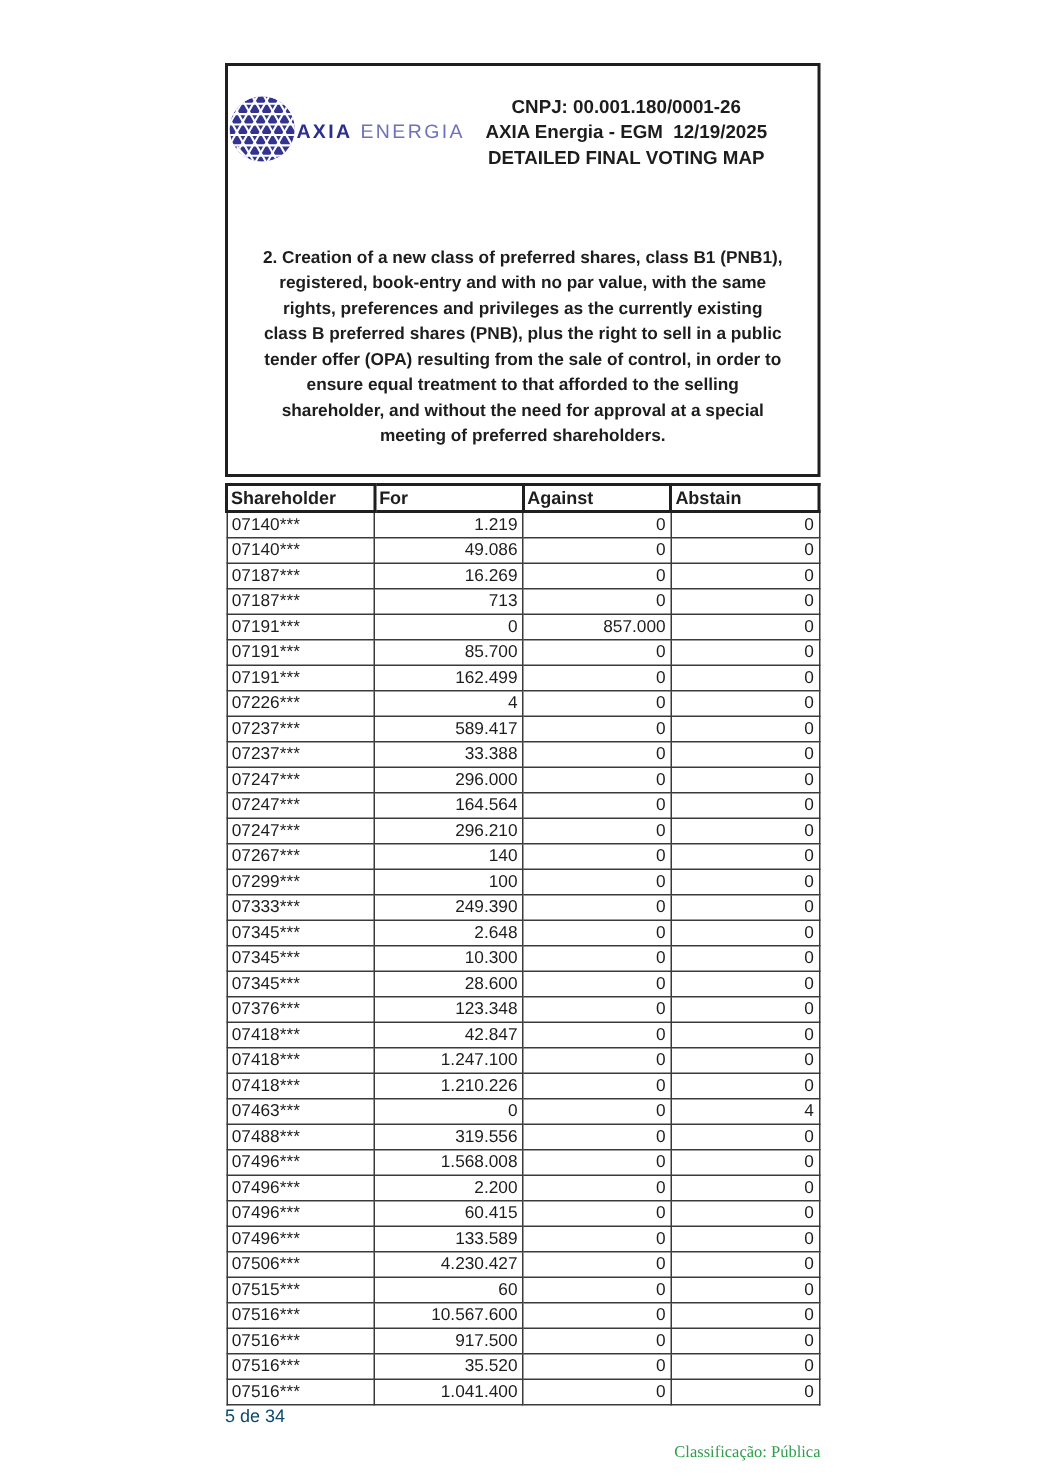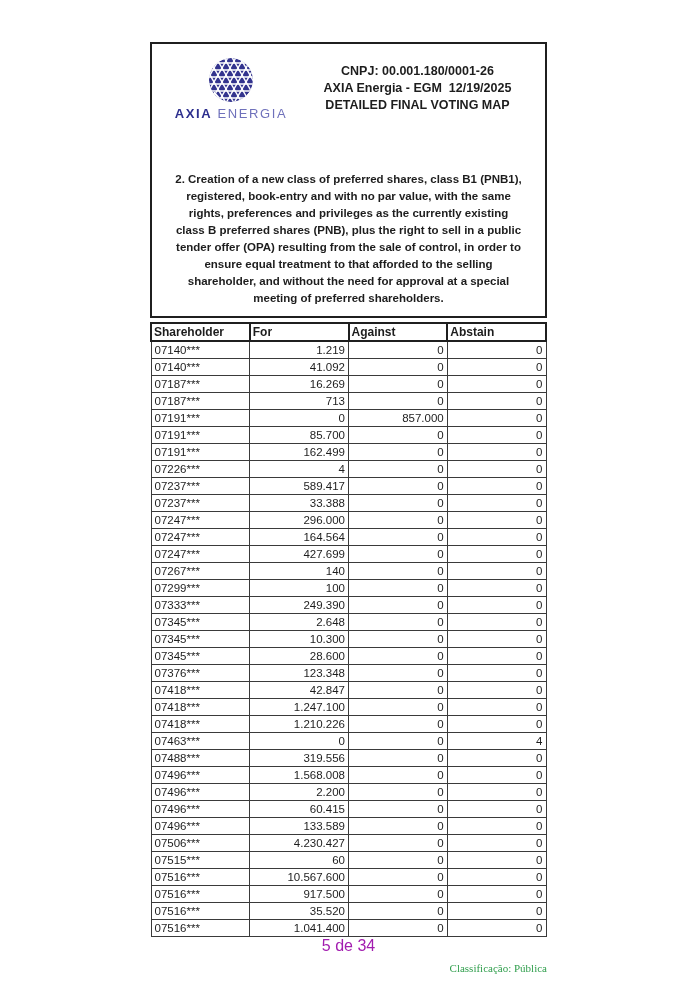--- a/index.html
+++ b/index.html
@@ -16,21 +16,21 @@
   .content-box {
     position: absolute;
     left: 150px; top: 42px;
     width: 397px; height: 276px;
     border: 2px solid #1f1f1f;
     background: #ffffff;
   }
   .header-flex { display: flex; padding-top: 12px; }
   .logo-block {
     width: 158px;
-    display: flex; flex-direction: column; align-items: center;
+    display: flex; flex-direction: row; align-items: center;
     padding-top: 1px;
     text-align: right;
   }
   .sphere { width: 46px; height: 46px; }
   .wordmark {
     margin-top: 3px;
     font-size: 13px;
     letter-spacing: 1.6px;
     white-space: nowrap;
     color: #2d2f8e;
@@ -85,23 +85,23 @@
     overflow: hidden;
   }
   td.cell-id  { text-align: left; padding-left: 2px; }
   td.cell-num { text-align: right; padding-right: 3px; }
 
   
   .page-number {
     position: absolute;
     left: 150px; top: 937px;
     width: 397px;
-    text-align: center;
-    font-size: 16px;
-    color: #a21caf;
+    text-align: left;
+    font-size: 12px;
+    color: #0c4a6e;
   }
   .classification {
     position: absolute;
     left: 150px; top: 962px;
     width: 397px;
     text-align: right;
     font-size: 11px;
     color: #2f9e4c;
     font-family: Liberation Serif, serif;
   }
@@ -171,21 +171,21 @@
   </thead>
   <tbody>
       <tr>
     <td class="cell-id">07140***</td>
     <td class="cell-num">1.219</td>
     <td class="cell-num">0</td>
     <td class="cell-num">0</td>
   </tr>
       <tr>
     <td class="cell-id">07140***</td>
-    <td class="cell-num">41.092</td>
+    <td class="cell-num">49.086</td>
     <td class="cell-num">0</td>
     <td class="cell-num">0</td>
   </tr>
       <tr>
     <td class="cell-id">07187***</td>
     <td class="cell-num">16.269</td>
     <td class="cell-num">0</td>
     <td class="cell-num">0</td>
   </tr>
       <tr>
@@ -237,21 +237,21 @@
     <td class="cell-num">0</td>
   </tr>
       <tr>
     <td class="cell-id">07247***</td>
     <td class="cell-num">164.564</td>
     <td class="cell-num">0</td>
     <td class="cell-num">0</td>
   </tr>
       <tr>
     <td class="cell-id">07247***</td>
-    <td class="cell-num">427.699</td>
+    <td class="cell-num">296.210</td>
     <td class="cell-num">0</td>
     <td class="cell-num">0</td>
   </tr>
       <tr>
     <td class="cell-id">07267***</td>
     <td class="cell-num">140</td>
     <td class="cell-num">0</td>
     <td class="cell-num">0</td>
   </tr>
       <tr>

